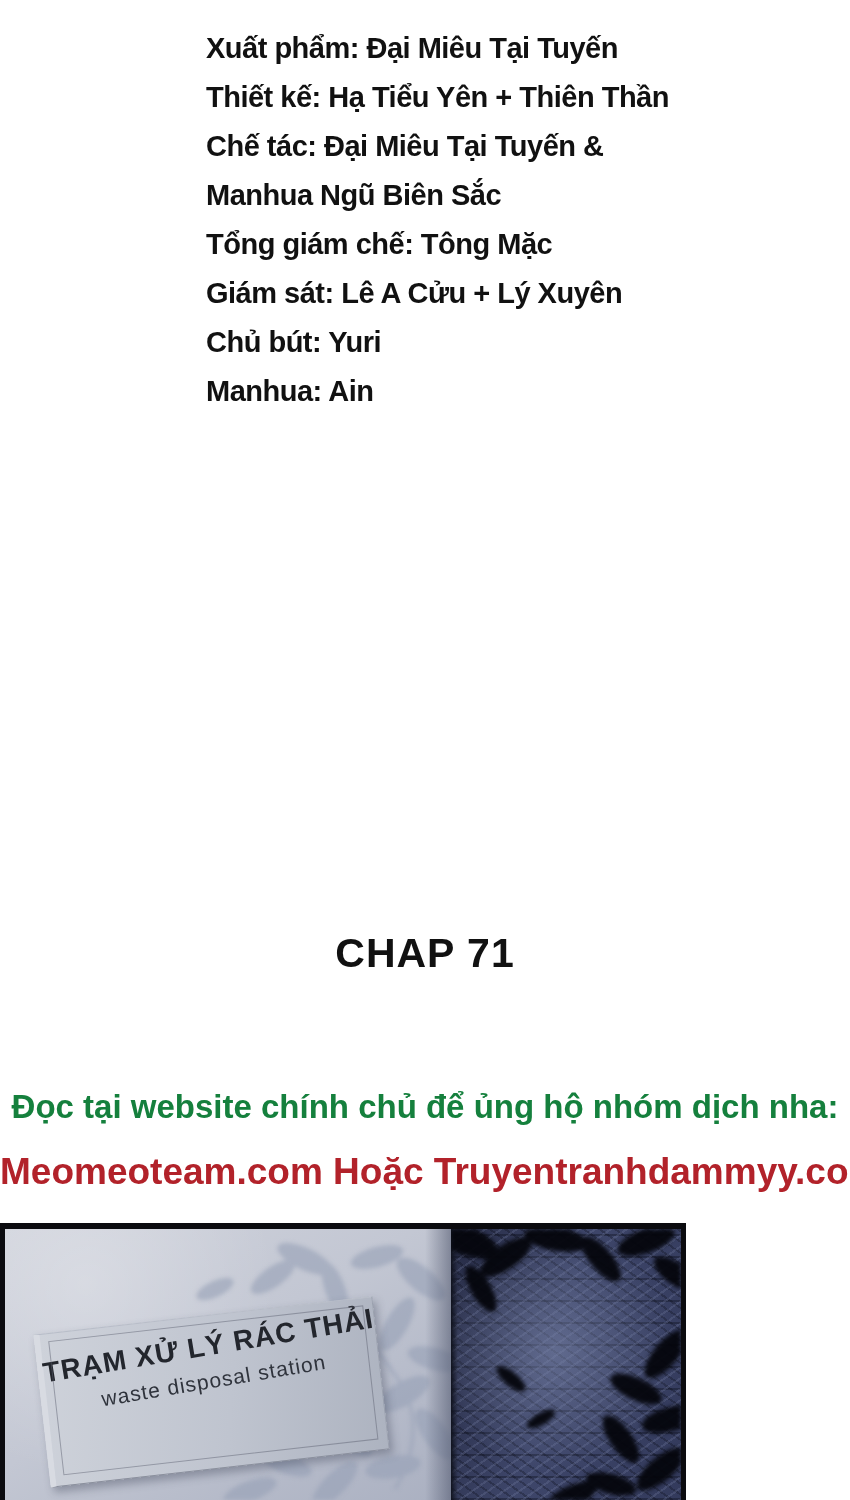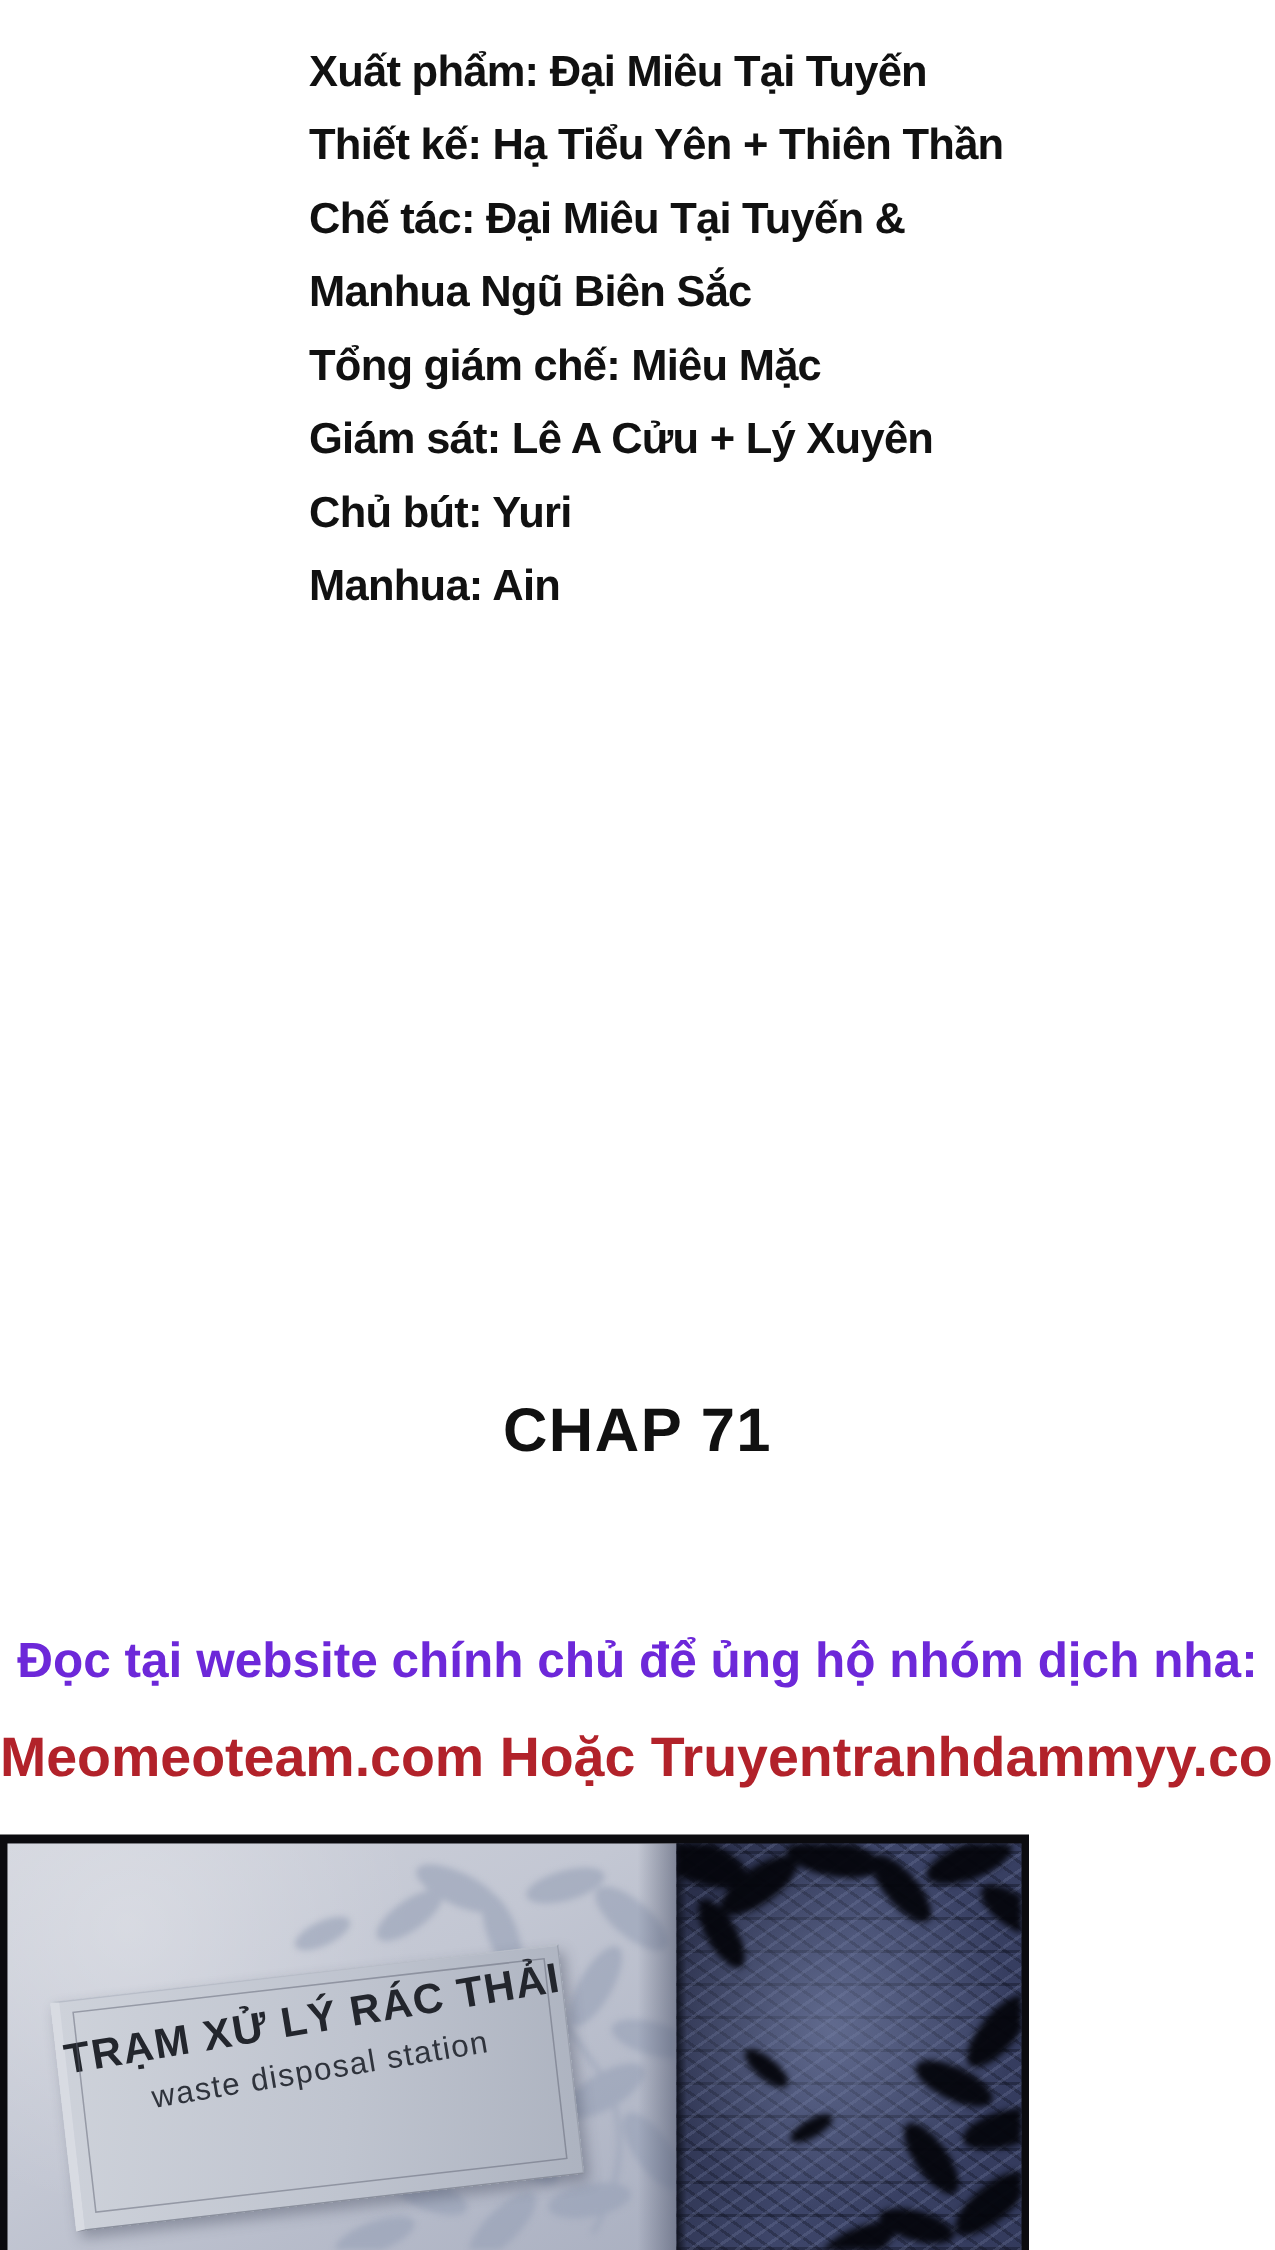--- a/index.html
+++ b/index.html
@@ -15,21 +15,21 @@
 
   
   .chap{
     position:absolute;left:0;top:930px;width:850px;text-align:center;
     font-weight:bold;font-size:41px;color:#111;letter-spacing:1px;
   }
 
   
   .promo1{
     position:absolute;left:0;top:1088px;width:850px;text-align:center;
-    font-weight:bold;font-size:33px;color:#6d28d9;white-space:nowrap;
+    font-weight:bold;font-size:33px;color:#15803d;white-space:nowrap;
   }
   .promo2{
     position:absolute;left:0;top:1151px;width:780px;text-align:center;
     font-weight:bold;font-size:37px;color:#b2222a;white-space:nowrap;
   }
 
   
   .panel{
     position:absolute;left:0;top:1223px;width:686px;height:277px;
     background:#0b0b0f;overflow:hidden;
@@ -91,21 +91,21 @@
   .blackleaves{position:absolute;left:0;top:0;filter:blur(2px);}
 </style>
 </head>
 <body>
 
 <div class="credits">
   <div>Xuất phẩm: Đại Miêu Tại Tuyến</div>
   <div>Thiết kế: Hạ Tiểu Yên + Thiên Thần</div>
   <div>Chế tác: Đại Miêu Tại Tuyến &amp;</div>
   <div>Manhua Ngũ Biên Sắc</div>
-  <div>Tổng giám chế: Miêu Mặc</div>
+  <div>Tổng giám chế: Tông Mặc</div>
   <div>Giám sát: Lê A Cửu + Lý Xuyên</div>
   <div>Chủ bút: Yuri</div>
   <div>Manhua: Ain</div>
 </div>
 
 <div class="chap">CHAP 71</div>
 
 <div class="promo1">Đọc tại website chính chủ để ủng hộ nhóm dịch nha:</div>
 <div class="promo2">Meomeoteam.com Hoặc Truyentranhdammyy.com</div>
 

